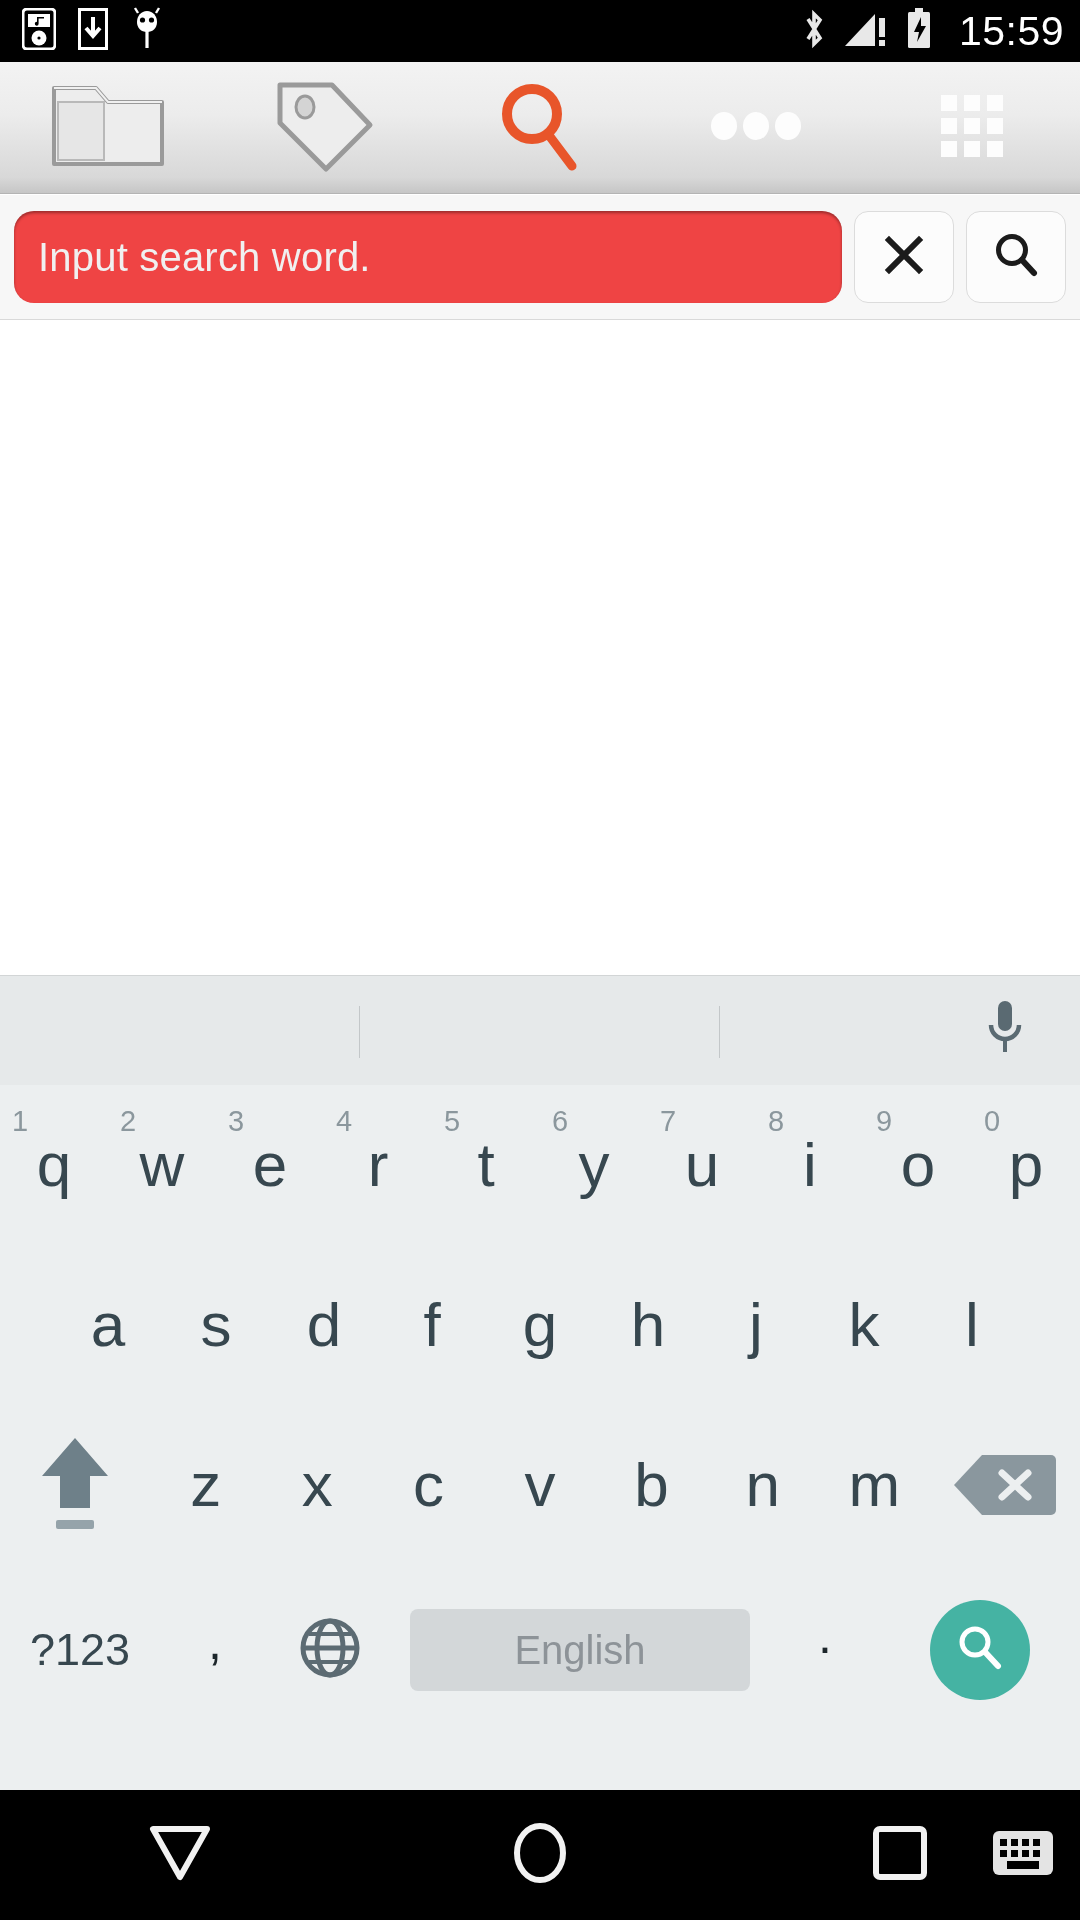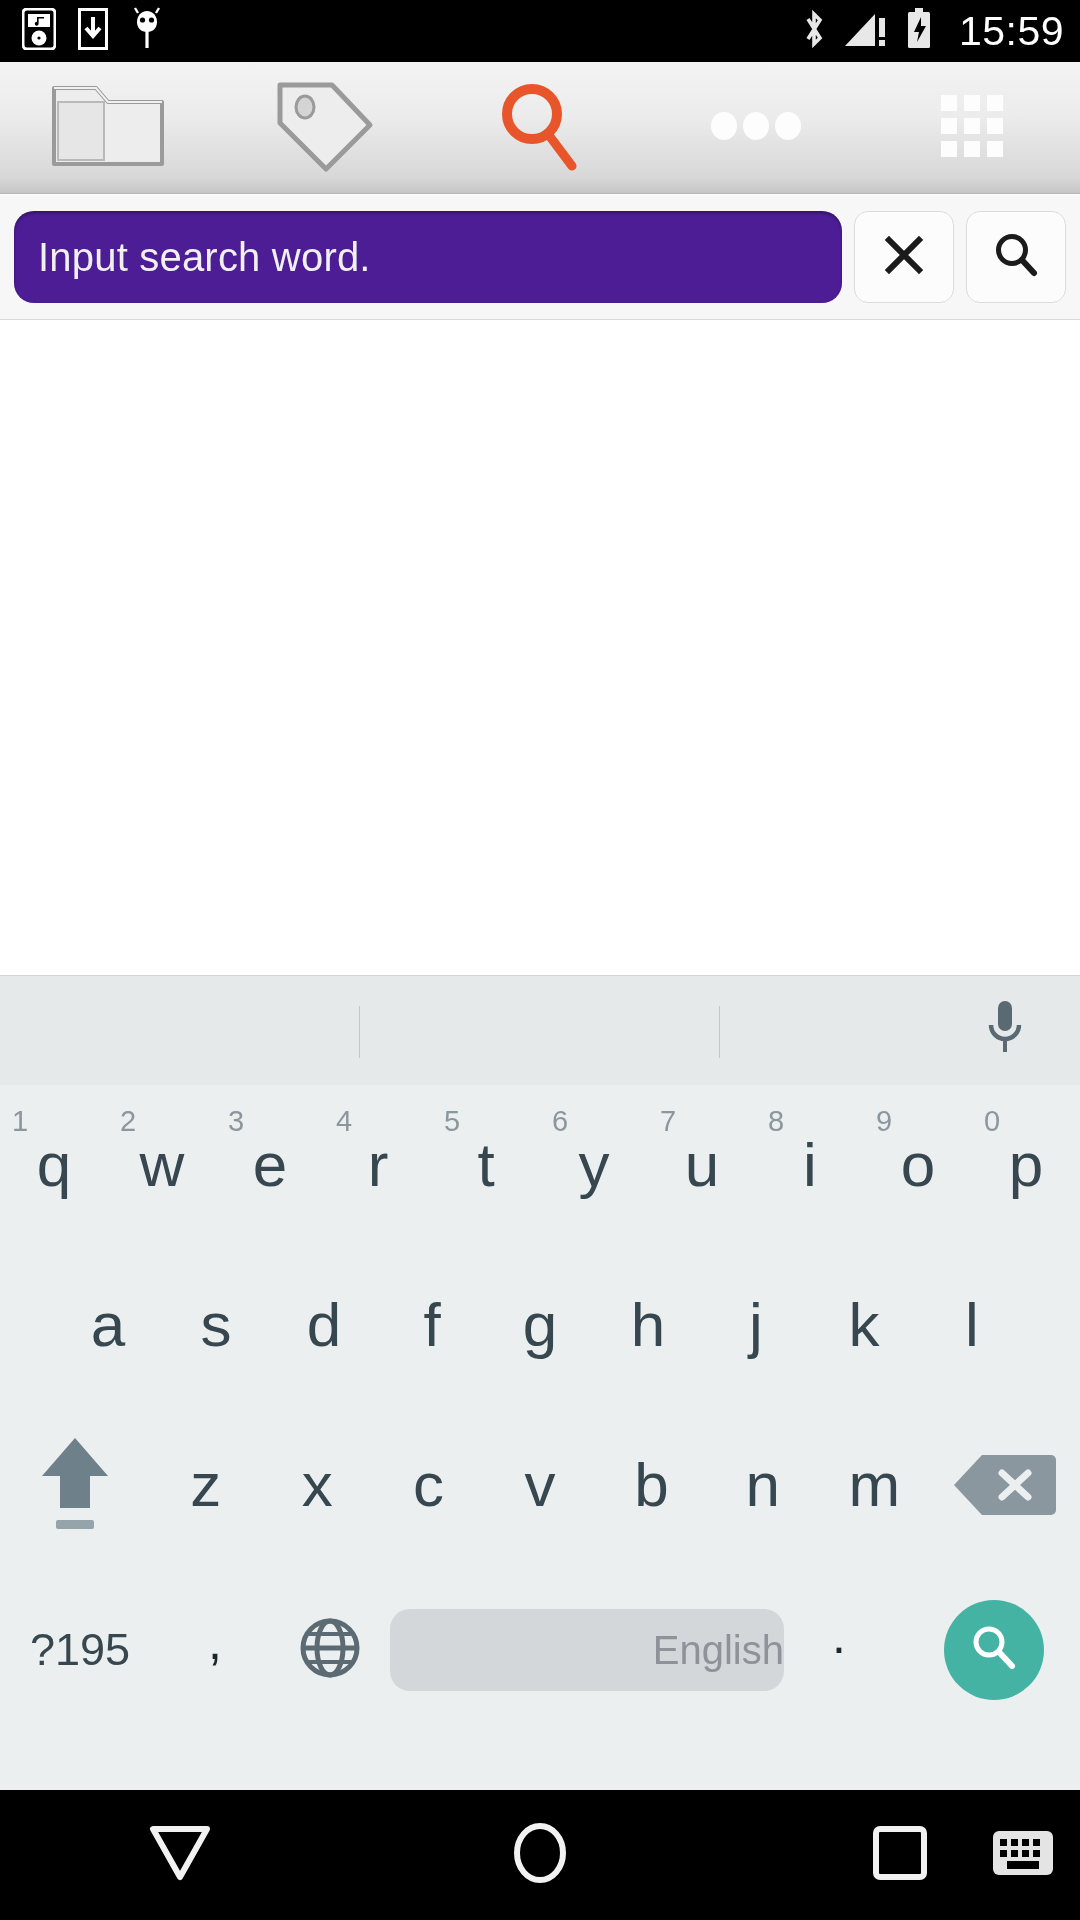--- a/index.html
+++ b/index.html
@@ -35,21 +35,21 @@
     flex:1 1 0; height:132px; display:flex; align-items:center; justify-content:center;
   }
 
   
   .searchrow{
     position:absolute; left:0; top:195px; width:1080px; height:125px;
     background:#f7f7f7; border-bottom:1px solid #d9d9d9;
     display:flex; align-items:center; padding:0 14px; gap:12px;
   }
   .search-field{
-    flex:1 1 auto; height:92px; background:#4c1d95;
+    flex:1 1 auto; height:92px; background:#ef4444;
     border-radius:20px; display:flex; align-items:center;
     padding:0 24px;
     box-shadow:inset 0 2px 3px rgba(0,0,0,0.35);
   }
   .search-field .ph{
     color:#f0f0f0; font-size:40px; font-weight:400; letter-spacing:0.2px;
   }
   .sq-btn{
     width:100px; height:92px; background:#fcfcfc;
     border:1px solid #dcdcdc; border-radius:14px;
@@ -105,22 +105,22 @@
   .r4 .key.sym{ flex:0 0 160px; }
   .r4 .key.comma{ flex:0 0 110px; }
   .r4 .key.globe{ flex:0 0 120px; }
   .r4 .key.space{ flex:1 1 auto; }
   .r4 .key.period{ flex:0 0 110px; }
   .r4 .key.enter{ flex:0 0 200px; }
   .sym-lbl{ font-size:45px; color:#37474f; }
   .comma-lbl{ font-size:50px; color:#1c262b; position:relative; top:-8px; }
   .period-lbl{ font-size:50px; color:#1c262b; position:relative; top:-14px; }
   .spacebar{
-    width:394px; height:82px; background:#d3d7d9; border-radius:20px;
-    display:flex; align-items:center; justify-content:flex-end;
+    width:340px; height:82px; background:#d3d7d9; border-radius:8px;
+    display:flex; align-items:center; justify-content:center;
   }
   .spacebar span{ font-size:40px; color:#8d9398; }
   .enter-circle{
     width:100px; height:100px; border-radius:50%;
     display:flex; align-items:center; justify-content:center;
   }
   .del-shape{
     width:105px; height:66px; display:flex; align-items:center; justify-content:center;
   }
 
@@ -409,21 +409,21 @@
           <svg width="105" height="66" viewBox="0 0 105 66">
             <path d="M30 3 H99 a5 5 0 0 1 5 5 V58 a5 5 0 0 1 -5 5 H30 L2 33 Z" fill="#8a979e"></path>
             <path d="M50 21 L76 45 M76 21 L50 45" stroke="#eceff0" stroke-width="7" stroke-linecap="round"></path>
           </svg>
         </span>
       </div>
     </div>
 
     <div class="krow r4">
       <div class="key sym">
-        <span class="sym-lbl">?195</span>
+        <span class="sym-lbl">?123</span>
       </div>
       <div class="key comma">
         <span class="comma-lbl">,</span>
       </div>
       <div class="key globe">
         <span>
           <svg width="62" height="62" viewBox="0 0 62 62">
             <circle cx="31" cy="31" r="27" fill="none" stroke="#5c6b73" stroke-width="5"></circle>
             <ellipse cx="31" cy="31" rx="13" ry="27" fill="none" stroke="#5c6b73" stroke-width="5"></ellipse>
             <line x1="5" y1="31" x2="57" y2="31" stroke="#5c6b73" stroke-width="5"></line>

